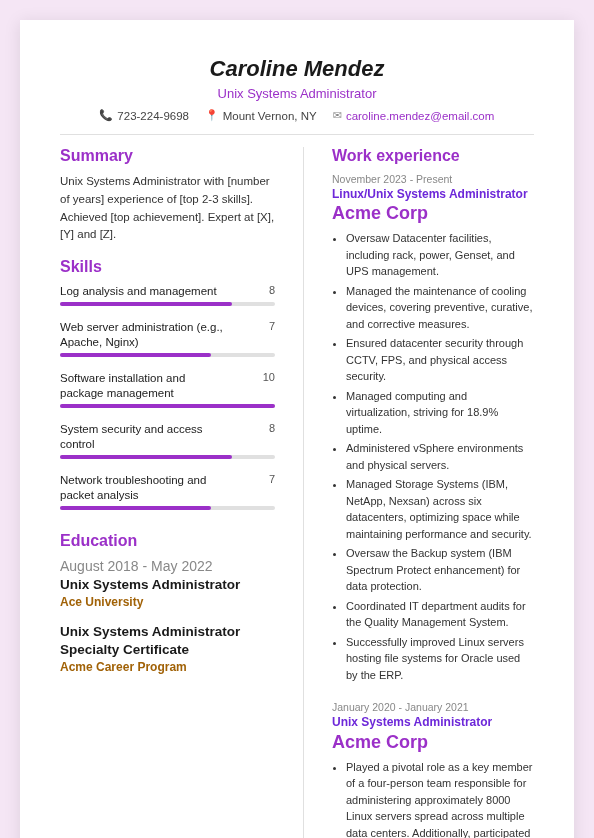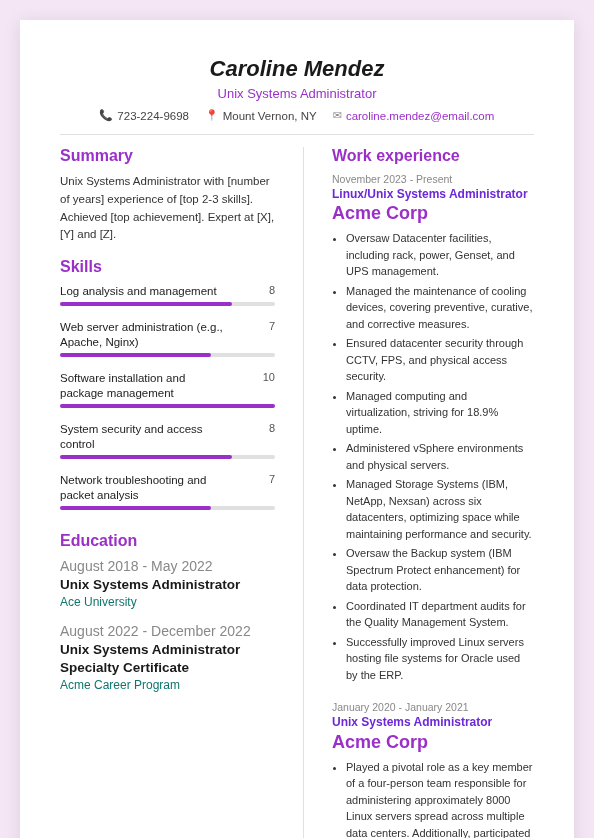--- a/index.html
+++ b/index.html
@@ -144,22 +144,22 @@
     }
     .edu-degree {
       font-size: 13.5px;
       font-weight: 700;
       color: #1a1a1a;
       line-height: 1.3;
       margin-bottom: 2px;
     }
     .edu-school {
       font-size: 12px;
-      color: #0f766e;
-      font-weight: 400;
+      color: #a16207;
+      font-weight: 700;
     }
     
     .work-section { }
     .work-item {
       margin-bottom: 18px;
     }
     .work-date {
       font-size: 10.5px;
       color: #888;
       margin-bottom: 2px;
@@ -276,21 +276,20 @@
 
       <div class="education-section">
         <div class="section-heading">Education</div>
         <div id="education-list">
             <div class="edu-item">
       <div class="edu-date">August 2018 - May 2022</div>
       <div class="edu-degree">Unix Systems Administrator</div>
       <div class="edu-school">Ace University</div>
     </div>
             <div class="edu-item">
-      <div class="edu-date">August 2022 - December 2022</div>
       <div class="edu-degree">Unix Systems Administrator Specialty Certificate</div>
       <div class="edu-school">Acme Career Program</div>
     </div>
           </div>
       </div>
     </div>
 
     <div style="border-right: 1.5px solid #e0e0e0; margin: 0 4px;"></div>
 
     <div class="col-right">

